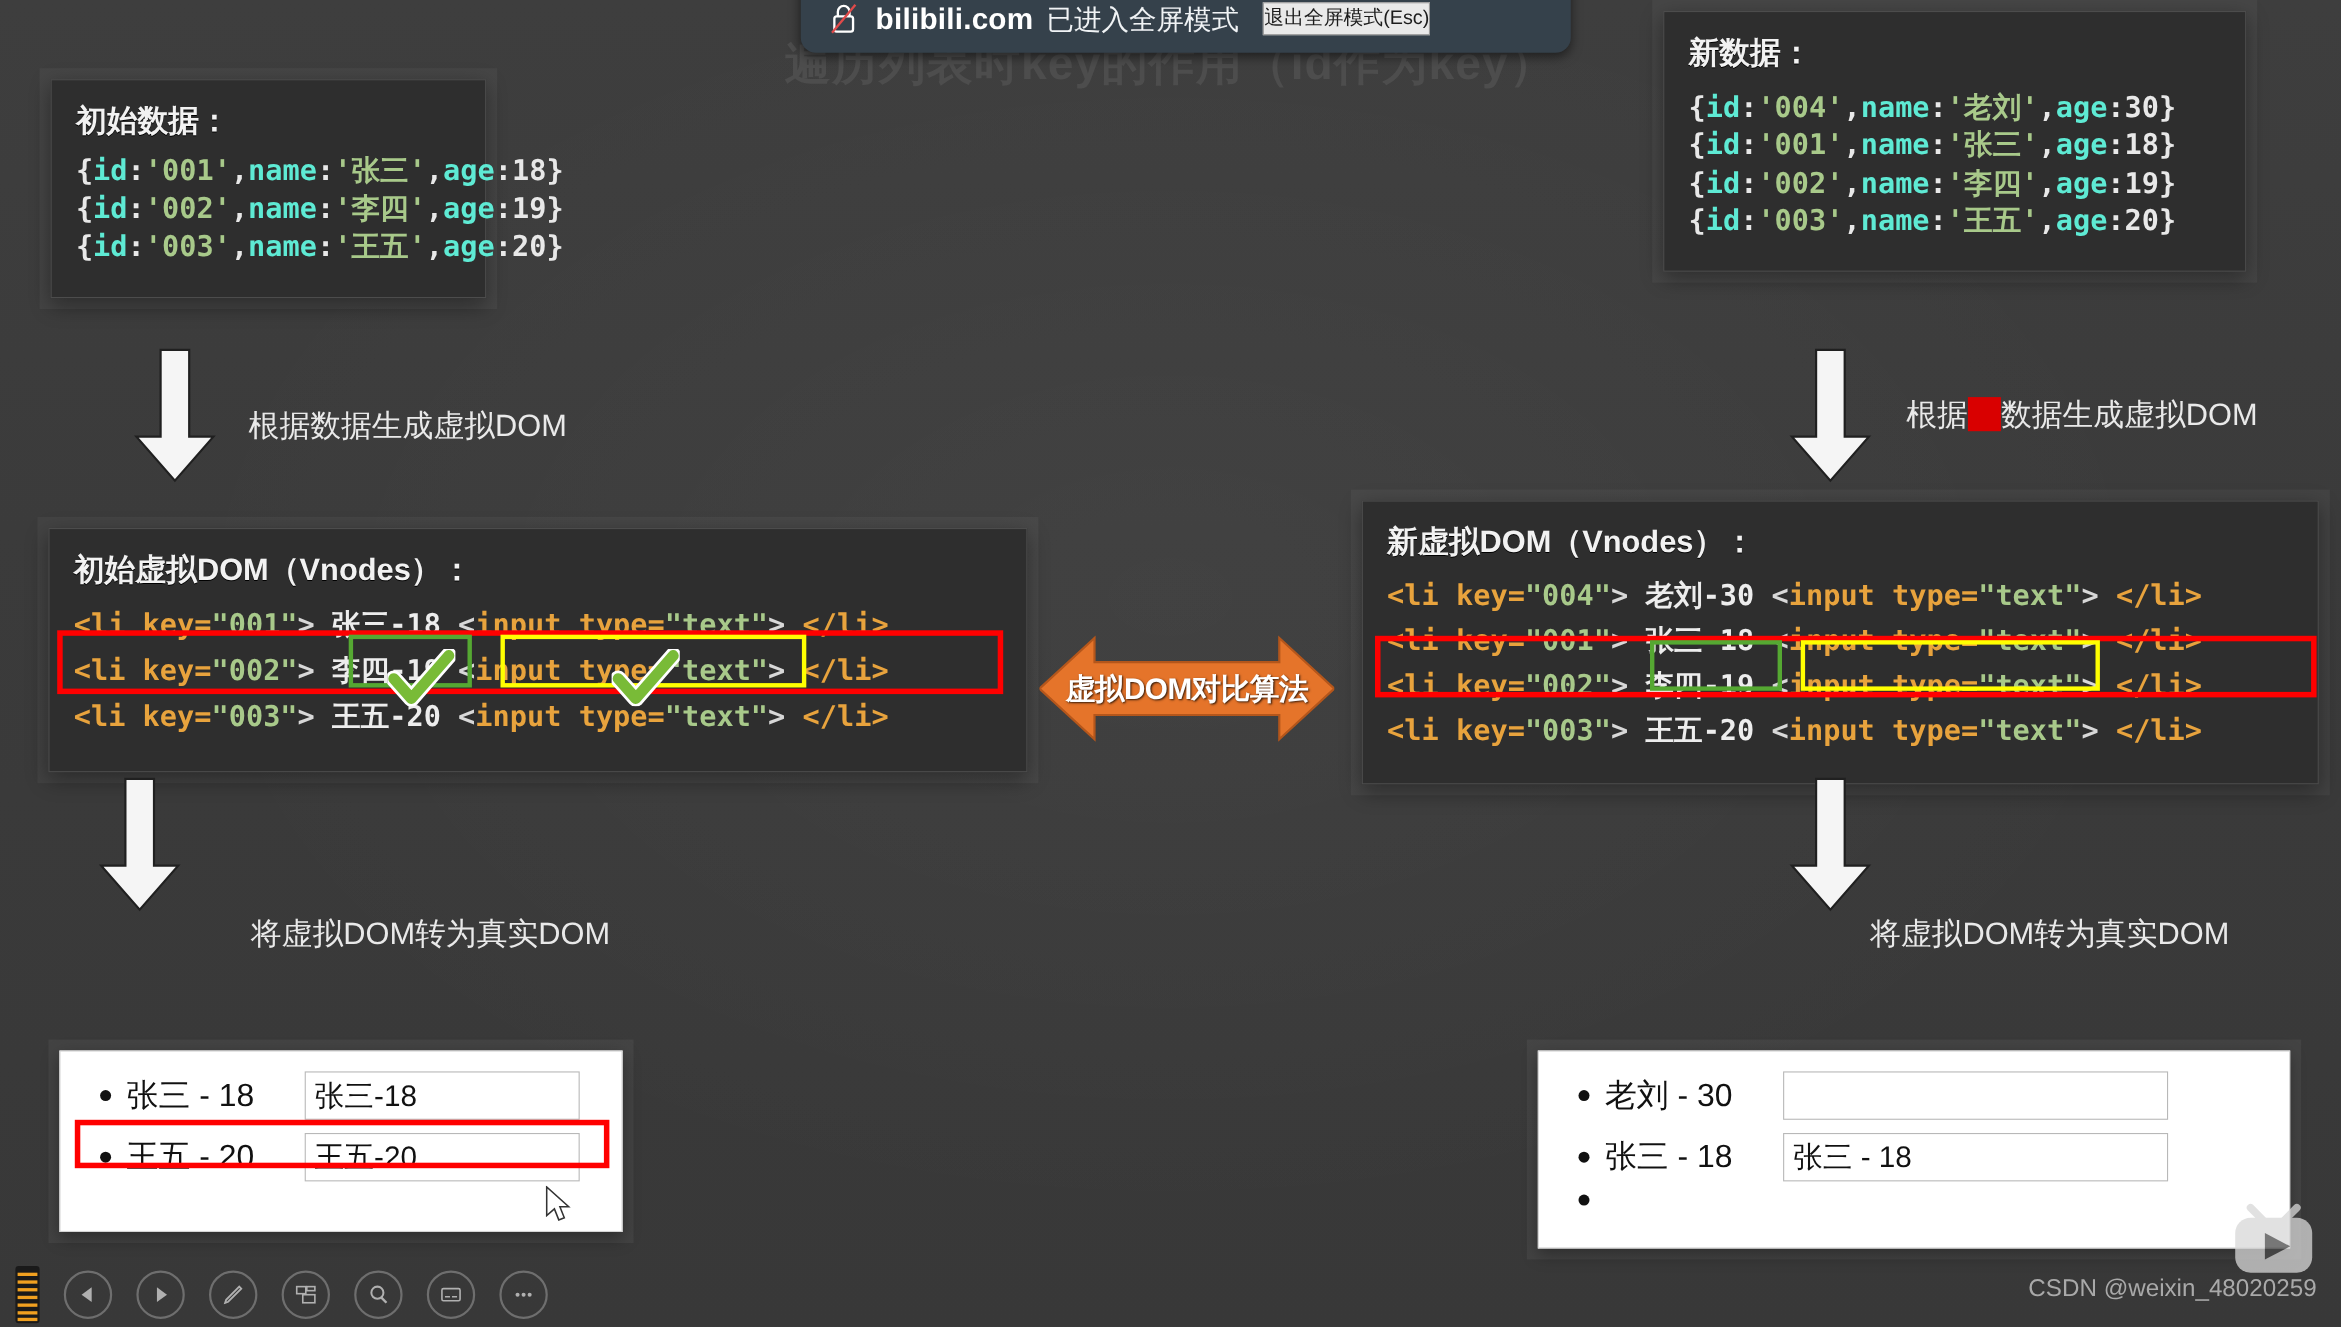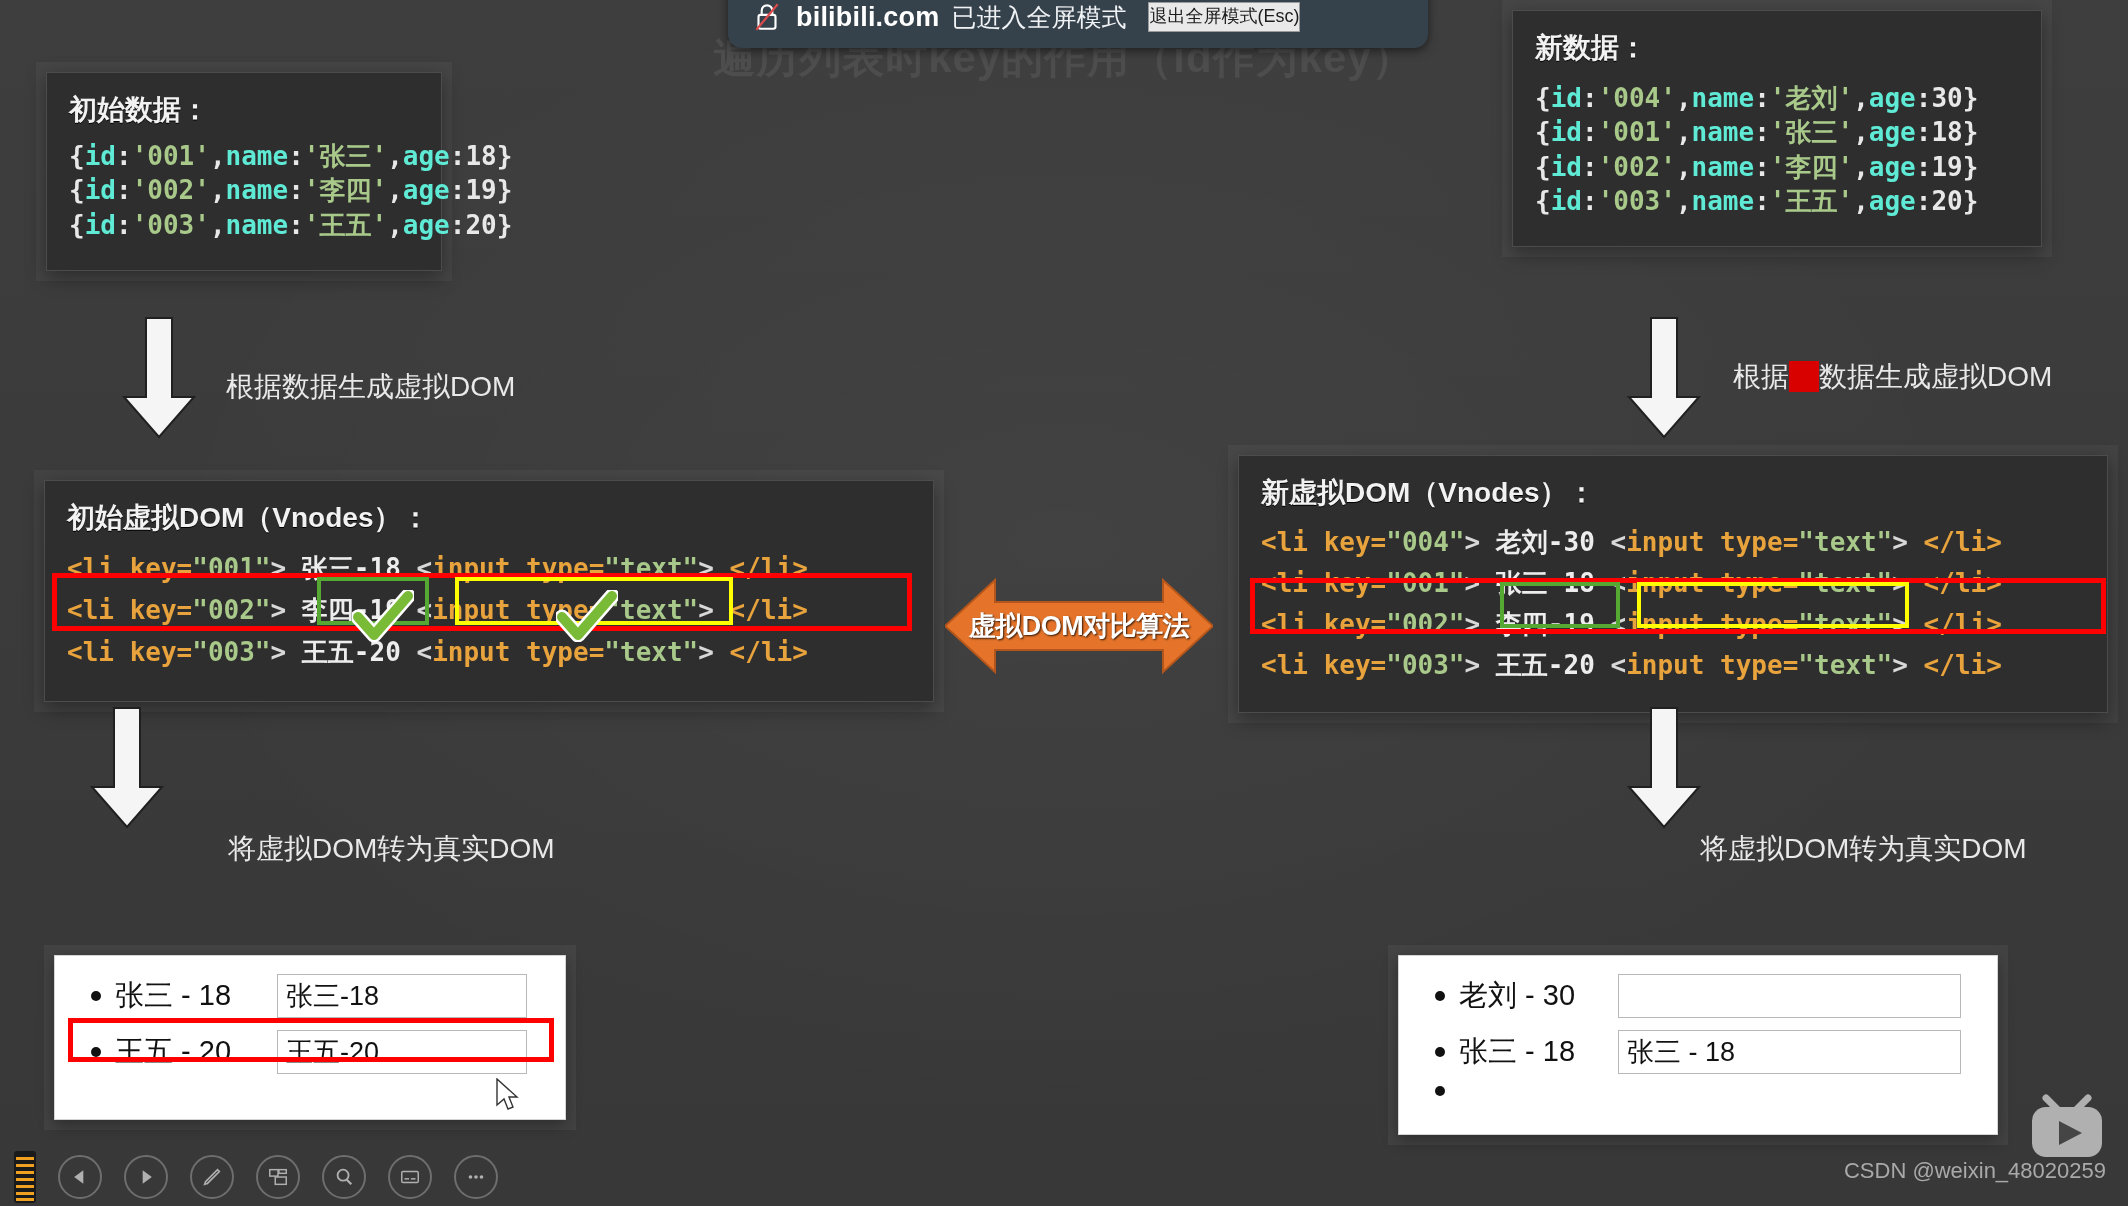--- a/index.html
+++ b/index.html
@@ -308,21 +308,21 @@
       <span class="dom-input" style="width:250px;">王五-20</span>
     </div>
   </div>
   <div class="hl-red" style="left:68px; top:1018px; width:486px; height:44px;"></div>
   <div class="cursor" style="left:495px; top:1078px;">
     <svg viewBox="0 0 26 34" width="26" height="34">
       <polygon points="2,1 2,27 9,21 13,31 18,29 14,19 22,19" fill="#ffffff" stroke="#333" stroke-width="1.4"></polygon>
     </svg>
   </div>
 
-  <div class="white-panel" style="left:1398px; top:955px; width:600px; height:180px;">
+  <div class="white-panel" style="left:1398px; top:955px; width:684px; height:180px;">
     <div class="dom-row">
       <span class="bullet"></span>
       <span class="dom-text" style="width:148px;">老刘 - 30</span>
       <span class="dom-input" style="width:350px;"></span>
     </div>
     <div class="dom-row">
       <span class="bullet"></span>
       <span class="dom-text" style="width:148px;">张三 - 18</span>
       <span class="dom-input" style="width:350px;">张三 - 18</span>
     </div>

